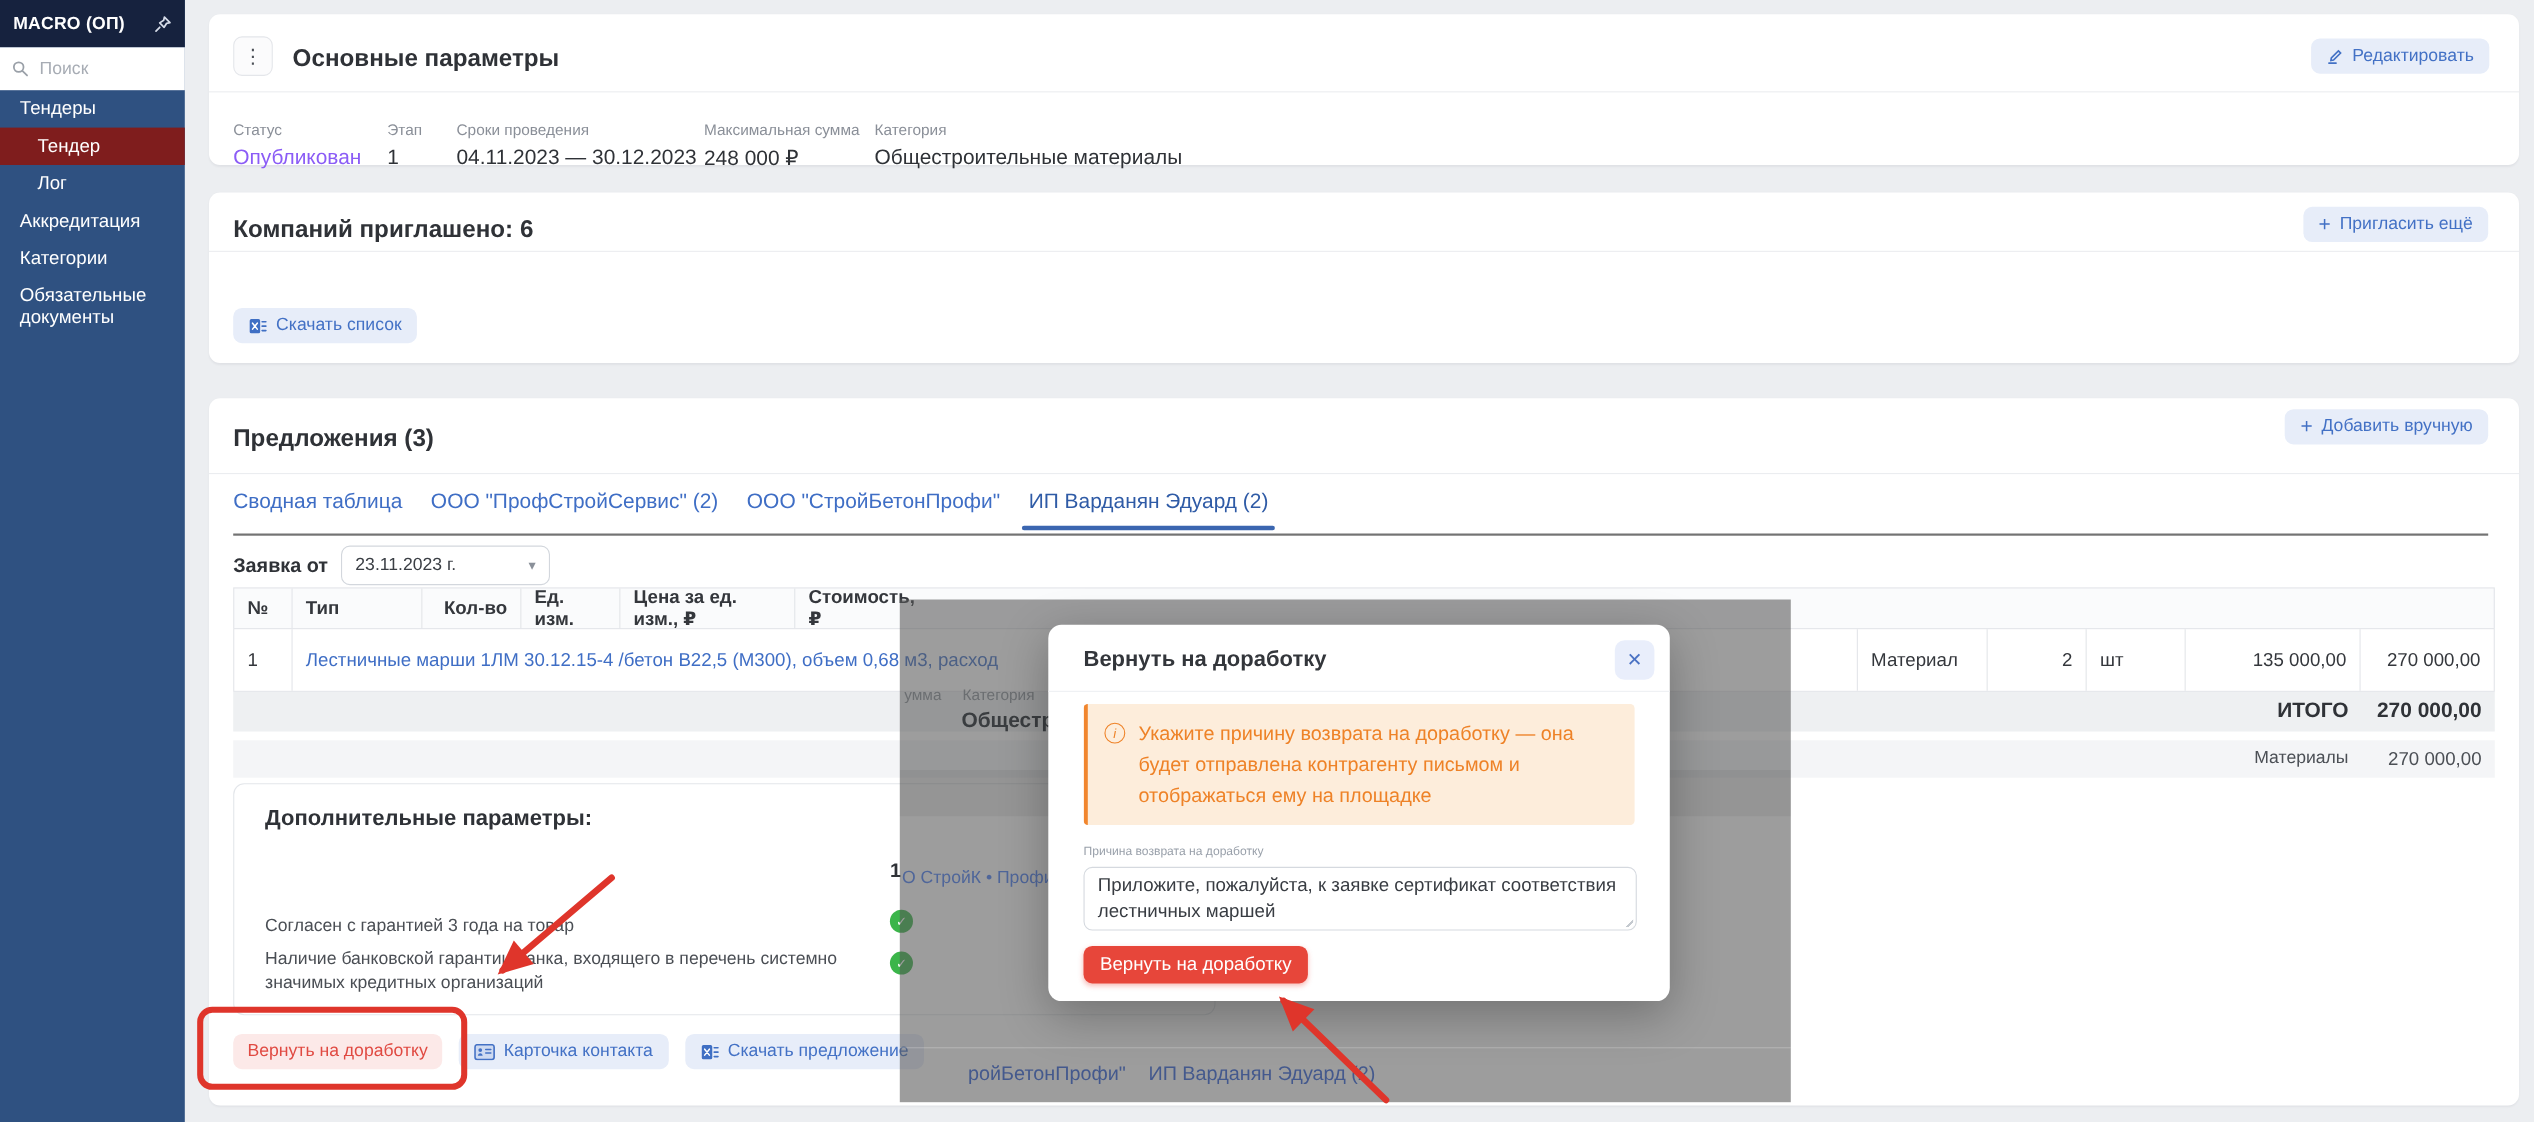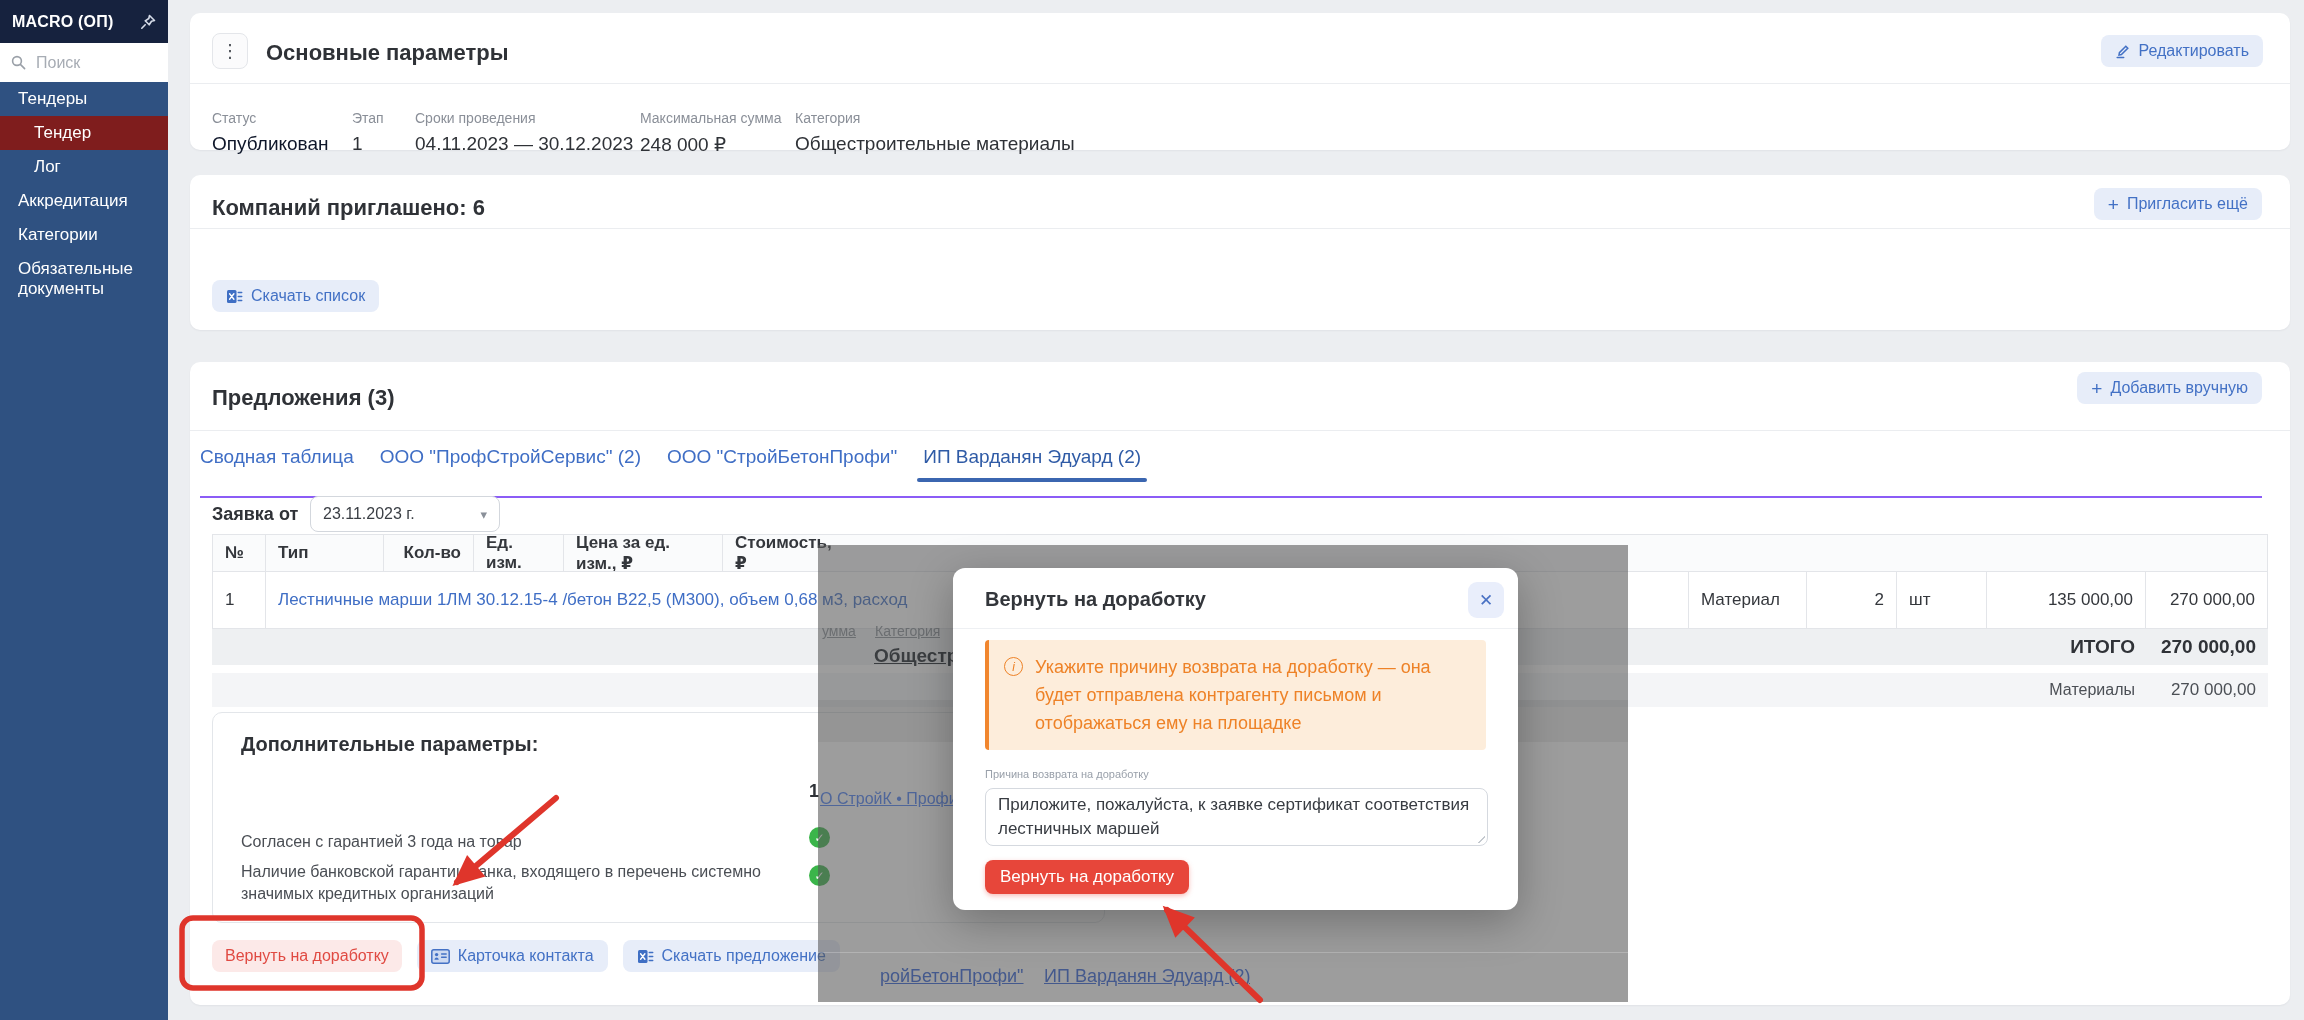--- a/index.html
+++ b/index.html
@@ -25,29 +25,29 @@
   .card-title{font-size:22px;font-weight:700;color:#2f3237;}
   .divider{position:absolute;left:0;right:0;height:1px;background:#ebedf0;}
   .btn-light{display:inline-flex;align-items:center;gap:8px;background:#e7edf9;color:#4371c5;border:none;border-radius:8px;font-size:16px;height:32px;padding:0 14px;cursor:pointer;white-space:nowrap;}
   .btn-light .plus{font-size:19px;line-height:1;font-weight:400;}
   .kebab-btn{position:absolute;left:22px;top:20px;width:36px;height:36px;border:1px solid #e4e6ea;background:#fbfbfc;border-radius:8px;display:flex;align-items:center;justify-content:center;font-size:18px;color:#4b4f56;cursor:pointer;}
 
   
   .field{position:absolute;top:97px;}
   .f-label{font-size:14px;color:#8a8f98;margin-bottom:7px;}
   .f-value{font-size:19px;color:#2f3237;}
-  .f-green{color:#0f172a;}
+  .f-green{color:#8b5cf6;}
 
   
   .comp-links{position:absolute;left:22px;top:70px;font-size:16px;color:#3f6ec5;}
   .comp-links a{color:#3f6ec5;text-decoration:none;cursor:pointer;}
   .comp-sep{color:#3f6ec5;margin:0 7px;}
 
   
-  .tabs{position:absolute;left:10px;top:84px;right:28px;display:flex;gap:26px;border-bottom:2px solid #8b5cf6;padding-bottom:28px;}
+  .tabs{position:absolute;left:22px;top:84px;right:28px;display:flex;gap:26px;border-bottom:2px solid #737373;padding-bottom:17px;}
   .tab{font-size:19px;color:#3f6ec5;position:relative;cursor:pointer;white-space:nowrap;}
   .tab.active{color:#2f5ba6;}
   .tab.active::after{content:"";position:absolute;left:-6px;right:-6px;bottom:-14px;height:4px;background:#3b66b0;border-radius:2px;}
 
   .req-label{position:absolute;left:22px;top:134px;font-size:18px;font-weight:700;color:#2f3237;line-height:36px;}
   .select{position:absolute;left:120px;top:134px;width:190px;height:36px;border:1px solid #d3d7dd;border-radius:8px;background:#fff;font-size:16px;color:#3a3e44;display:flex;align-items:center;padding:0 12px;cursor:pointer;}
   .select .caret{margin-left:auto;color:#8a9099;font-size:13px;}
 
   
   .tbl{position:absolute;left:22px;top:172px;width:2056px;font-size:17px;color:#34373c;}
@@ -73,21 +73,21 @@
   .check-circle{position:absolute;left:596px;width:21px;height:21px;border-radius:50%;background:#3bb54a;color:#fff;font-size:12px;font-weight:700;display:flex;align-items:center;justify-content:center;}
 
   
   .actions{position:absolute;left:22px;top:578px;display:flex;gap:15px;}
   .btn-pink{display:inline-flex;align-items:center;background:#fce9e8;color:#e04a42;border:none;border-radius:8px;font-size:16px;height:32px;padding:0 13px;cursor:pointer;white-space:nowrap;}
 
   
   .dim{position:absolute;left:818px;top:545px;width:810px;height:457px;background:rgba(86,86,86,.58);z-index:10;}
   .dim .band{position:absolute;left:0;top:155px;width:100%;height:42px;background:rgba(0,0,0,.05);}
   .dim .hline{position:absolute;left:0;top:407px;width:100%;height:1px;background:rgba(238,238,238,.28);}
-  .art{position:absolute;white-space:nowrap;overflow:hidden;text-decoration:underline;}
+  .art{position:absolute;white-space:nowrap;overflow:hidden;}
 
   
   .modal{position:absolute;left:953px;top:568px;width:565px;height:342px;background:#fff;border-radius:12px;box-shadow:0 12px 44px rgba(0,0,0,.28);z-index:20;}
   .m-title{position:absolute;left:32px;top:20px;font-size:20px;font-weight:600;color:#33363b;}
   .m-close{position:absolute;right:14px;top:14px;width:36px;height:36px;background:#e9eefb;border:none;border-radius:9px;color:#4a72c4;font-size:17px;display:flex;align-items:center;justify-content:center;cursor:pointer;}
   .m-divider{position:absolute;left:0;top:60px;width:100%;height:1px;background:#eef0f3;}
   .m-alert{position:absolute;left:32px;top:72px;width:501px;background:#fdeddb;border-left:4px solid #f1862e;border-radius:4px;padding:13px 16px 13px 46px;font-size:18px;line-height:28px;color:#ee8227;}
   .info-i{position:absolute;left:15px;top:17px;width:19px;height:19px;border:1.7px solid #ee8227;border-radius:50%;font-size:12px;font-style:italic;font-family:"Liberation Serif",serif;display:flex;align-items:center;justify-content:center;}
   .m-label{position:absolute;left:32px;top:200px;font-size:11px;color:#99a0aa;}
   .ta-wrap{position:absolute;left:32px;top:220px;width:503px;height:58px;}

